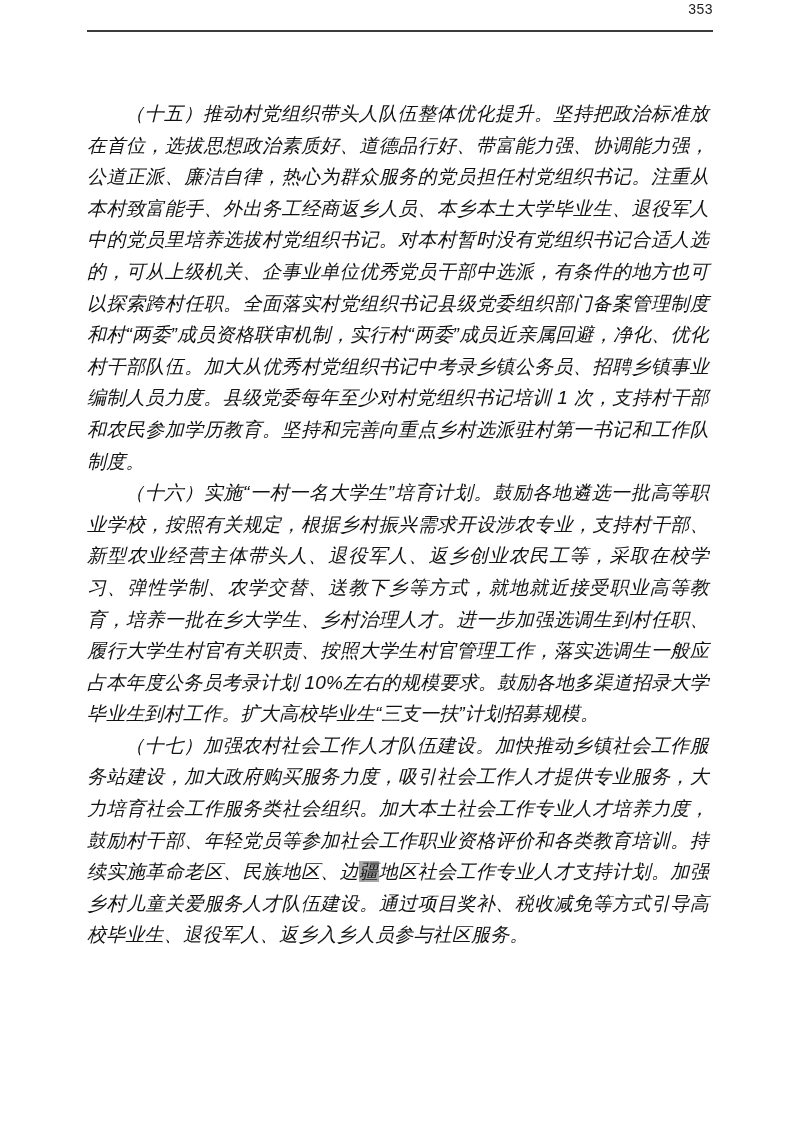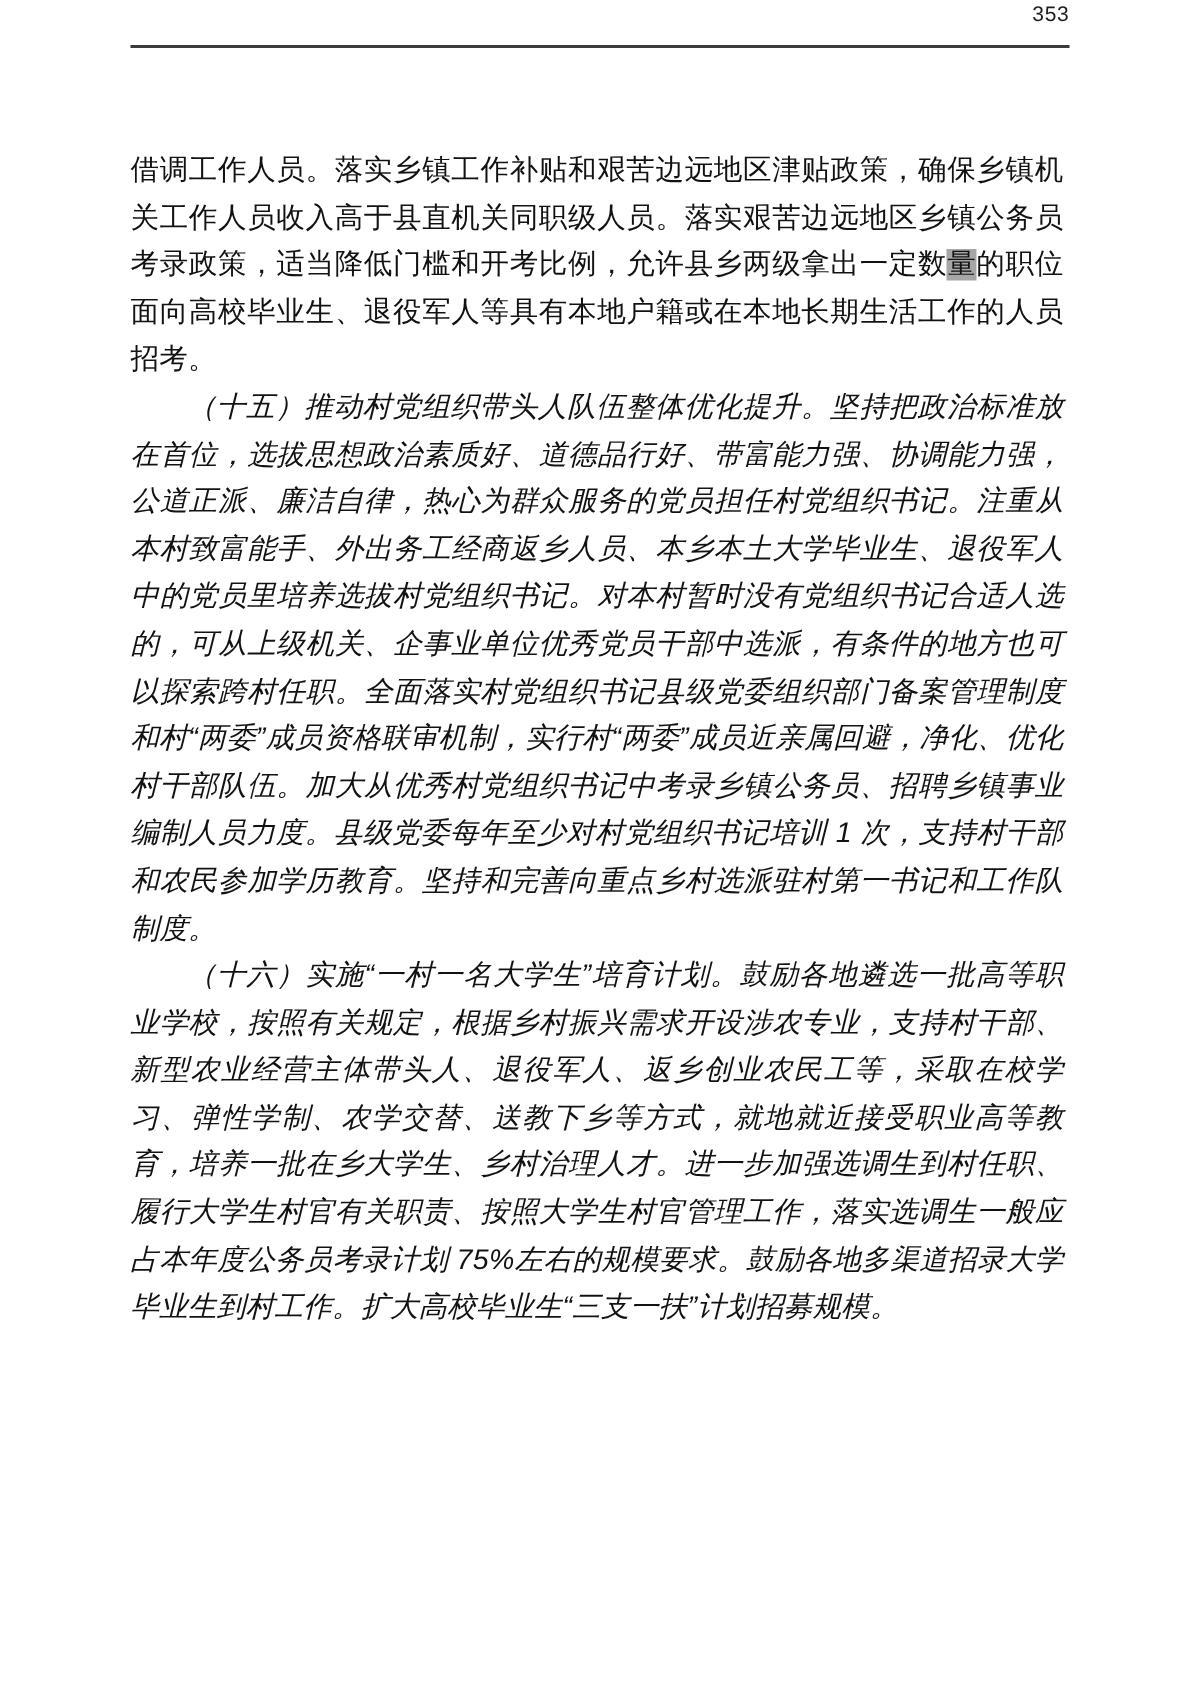--- a/index.html
+++ b/index.html
@@ -45,17 +45,17 @@
   .doc-body p.indent { text-indent: 2em; font-style: italic; }
   .hl { background: var(--hl-color); }
 </style>
 </head>
 <body>
 
 <div class="page">
   <div class="page-number">353</div>
   <div class="header-rule"></div>
   <div class="doc-body">
-      <p class="para"><span>借调工作人员。落实乡镇工作补贴和艰苦边远地区津贴政策，确保乡镇机关工作人员收入高于县直机关同职级人员。落实艰苦边远地区乡镇公务员考录政策，适当降低门槛和开考比例，允许县乡两级拿出一定数</span><span class="hl">量</span><span>的职位面向高校毕业生、退役军人等具有本地户籍或在本地长期生活工作的人员招考。</span></p>
       <p class="para indent"><span>（十五）推动村党组织带头人队伍整体优化提升。坚持把政治标准放在首位，选拔思想政治素质好、道德品行好、带富能力强、协调能力强，公道正派、廉洁自律，热心为群众服务的党员担任村党组织书记。注重从本村致富能手、外出务工经商返乡人员、本乡本土大学毕业生、退役军人中的党员里培养选拔村党组织书记。对本村暂时没有党组织书记合适人选的，可从上级机关、企事业单位优秀党员干部中选派，有条件的地方也可以探索跨村任职。全面落实村党组织书记县级党委组织部门备案管理制度和村“两委”成员资格联审机制，实行村“两委”成员近亲属回避，净化、优化村干部队伍。加大从优秀村党组织书记中考录乡镇公务员、招聘乡镇事业编制人员力度。县级党委每年至少对村党组织书记培训 1 次，支持村干部和农民参加学历教育。坚持和完善向重点乡村选派驻村第一书记和工作队制度。</span></p>
-      <p class="para indent"><span>（十六）实施“一村一名大学生”培育计划。鼓励各地遴选一批高等职业学校，按照有关规定，根据乡村振兴需求开设涉农专业，支持村干部、新型农业经营主体带头人、退役军人、返乡创业农民工等，采取在校学习、弹性学制、农学交替、送教下乡等方式，就地就近接受职业高等教育，培养一批在乡大学生、乡村治理人才。进一步加强选调生到村任职、履行大学生村官有关职责、按照大学生村官管理工作，落实选调生一般应占本年度公务员考录计划 75%左右的规模要求。鼓励各地多渠道招录大学毕业生到村工作。扩大高校毕业生“三支一扶”计划招募规模。</span></p>
+      <p class="para indent"><span>（十六）实施“一村一名大学生”培育计划。鼓励各地遴选一批高等职业学校，按照有关规定，根据乡村振兴需求开设涉农专业，支持村干部、新型农业经营主体带头人、退役军人、返乡创业农民工等，采取在校学习、弹性学制、农学交替、送教下乡等方式，就地就近接受职业高等教育，培养一批在乡大学生、乡村治理人才。进一步加强选调生到村任职、履行大学生村官有关职责、按照大学生村官管理工作，落实选调生一般应占本年度公务员考录计划 10%左右的规模要求。鼓励各地多渠道招录大学毕业生到村工作。扩大高校毕业生“三支一扶”计划招募规模。</span></p>
+      <p class="para indent"><span>（十七）加强农村社会工作人才队伍建设。加快推动乡镇社会工作服务站建设，加大政府购买服务力度，吸引社会工作人才提供专业服务，大力培育社会工作服务类社会组织。加大本土社会工作专业人才培养力度，鼓励村干部、年轻党员等参加社会工作职业资格评价和各类教育培训。持续实施革命老区、民族地区、边</span><span class="hl">疆</span><span>地区社会工作专业人才支持计划。加强乡村儿童关爱服务人才队伍建设。通过项目奖补、税收减免等方式引导高校毕业生、退役军人、返乡入乡人员参与社区服务。</span></p>
     </div>
 </div>
 
 </body></html>

